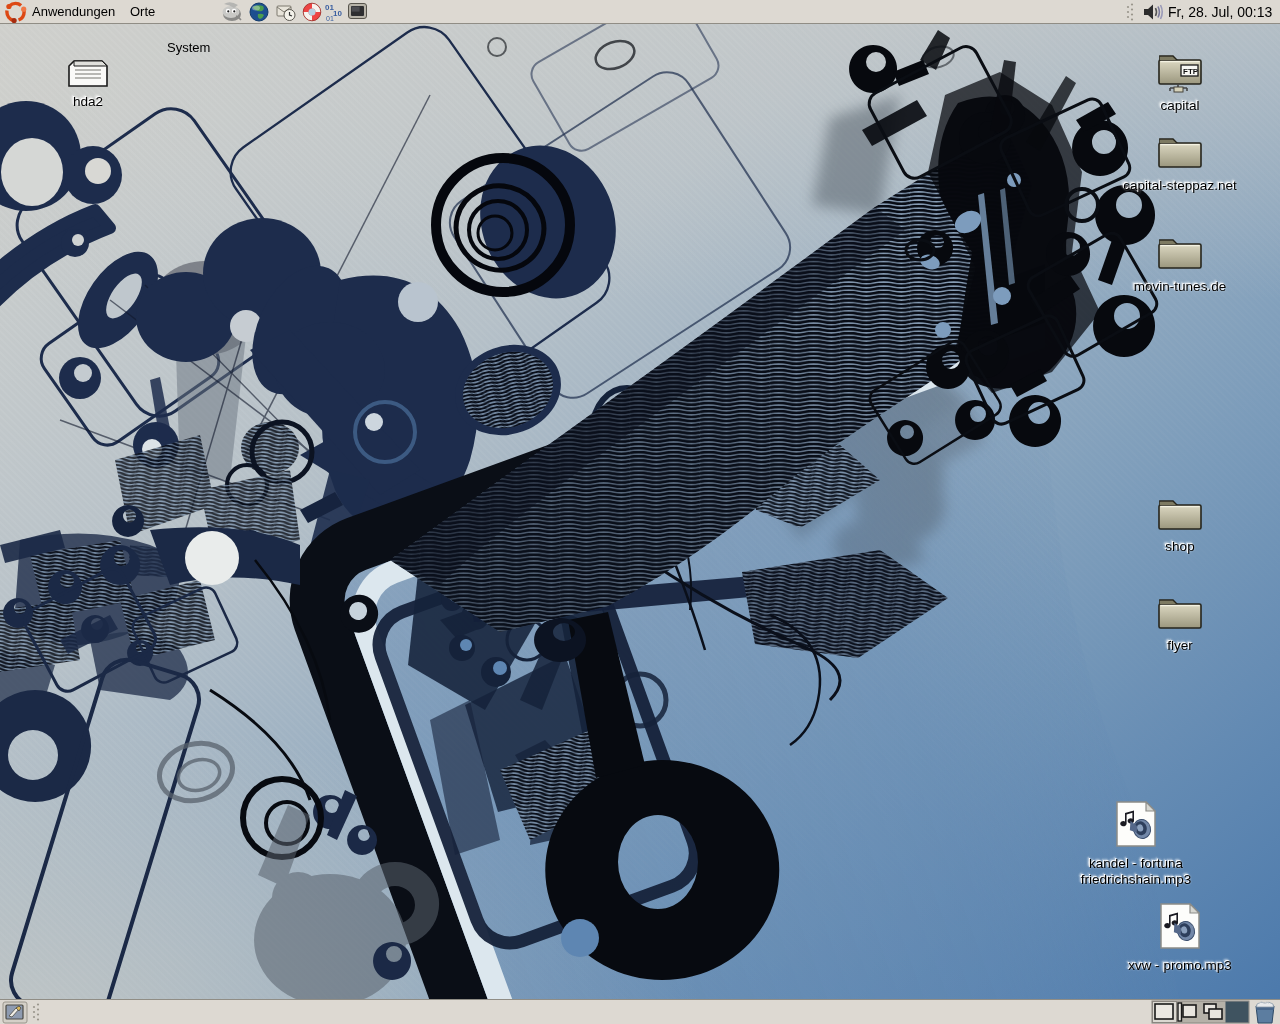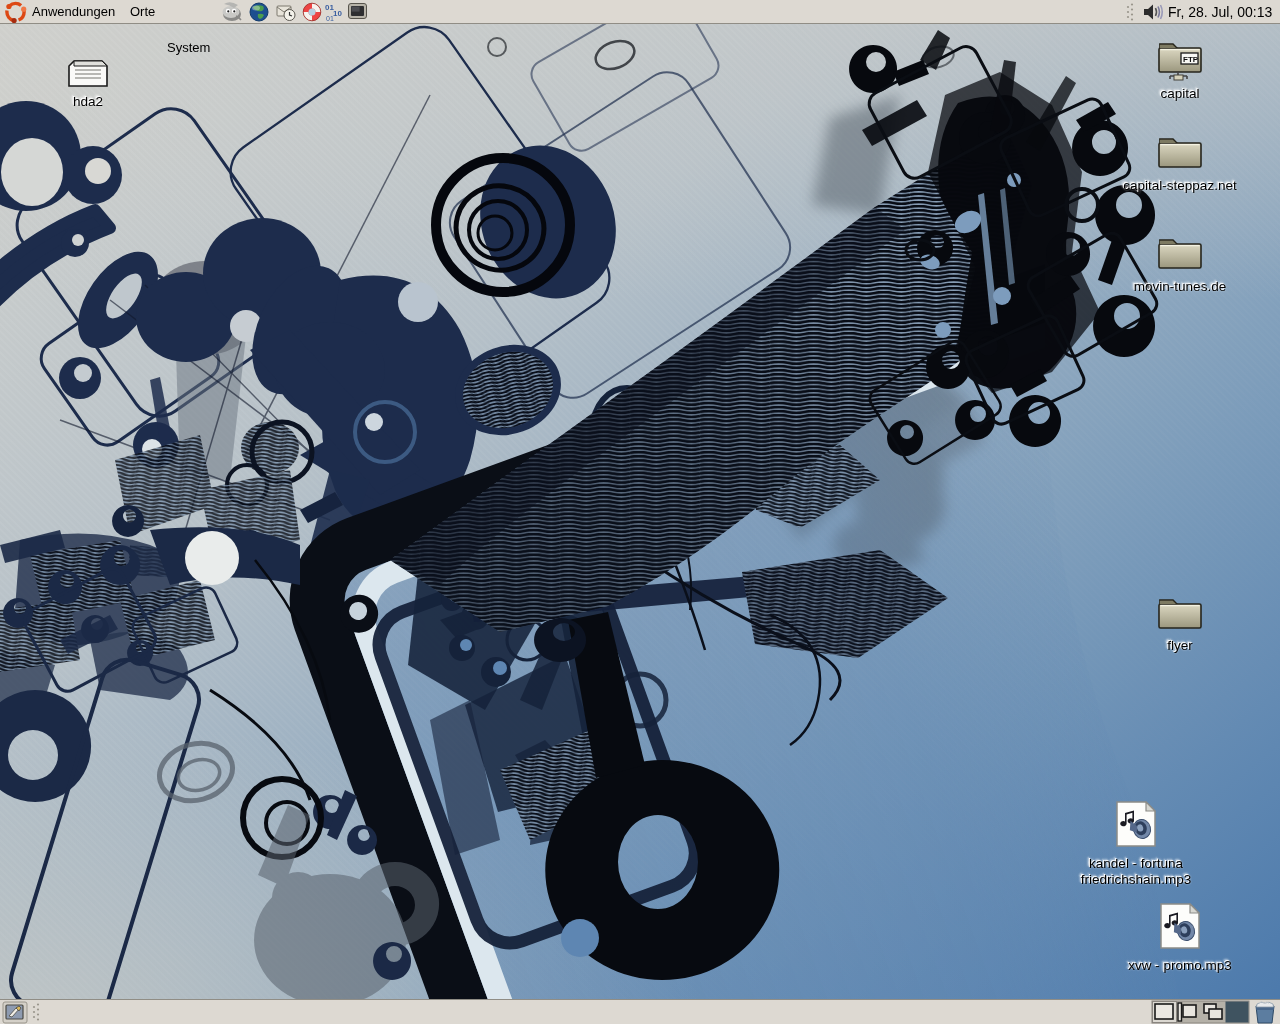--- a/index.html
+++ b/index.html
@@ -463,21 +463,21 @@
 <g transform="translate(26 28) rotate(-15)">
 <ellipse cx="0" cy="0" rx="8.5" ry="9.5" fill="#7388a8" stroke="#3c4f6e" stroke-width="1"></ellipse>
 <ellipse cx="-1" cy="-1" rx="6" ry="7" fill="#2e3f5c"></ellipse>
 <ellipse cx="-1.5" cy="-1.5" rx="3" ry="3.6" fill="#8ba0bd"></ellipse>
 <path d="M -9 -11 L -4 -4 L -6 2 L -12 -2 Z" fill="#55688a"></path>
 </g>
 </g>
 </defs>
 </svg>
 
-<div class="ditem" style="left:1115px;top:35px;width:130px;">
+<div class="ditem" style="left:1115px;top:47px;width:130px;">
 <svg width="46" height="50" style="display:block;margin:0 auto;">
 <use href="#folder"></use>
 <rect x="24" y="18" width="17" height="11" fill="#f8f8f4" stroke="#1a1a1a" stroke-width="1.3"></rect>
 <text x="26" y="27" font-size="8" font-weight="bold" fill="#111">FTP</text>
 <path d="M 21 37 L 21 41 M 13 41 L 30 41 M 13 41 L 13 44 M 30 41 L 30 44" stroke="#444" stroke-width="1.6" fill="none"></path>
 <rect x="17" y="40" width="9" height="5" fill="#d6d2ba" stroke="#44423a" stroke-width="1"></rect>
 </svg>
 <div class="dlab" style="margin-top:1px;">capital</div>
 </div>
 
@@ -488,20 +488,26 @@
 <div class="dlab" style="margin-top:9px;">capital-steppaz.net</div>
 </div>
 
 <div class="ditem" style="left:1115px;top:231px;width:130px;">
 <svg width="46" height="39" style="display:block;margin:0 auto;">
         <use href="#folder"></use>
       </svg>
 <div class="dlab" style="margin-top:9px;">movin-tunes.de</div>
 </div>
 
+<div class="ditem" style="left:1115px;top:492px;width:130px;">
+<svg width="46" height="39" style="display:block;margin:0 auto;">
+        <use href="#folder"></use>
+      </svg>
+<div class="dlab" style="margin-top:8px;">shop</div>
+</div>
 
 <div class="ditem" style="left:1115px;top:591px;width:130px;">
 <svg width="46" height="39" style="display:block;margin:0 auto;">
         <use href="#folder"></use>
       </svg>
 <div class="dlab" style="margin-top:8px;">flyer</div>
 </div>
 
 
 <div class="ditem" style="left:1066px;top:801px;width:140px;">

